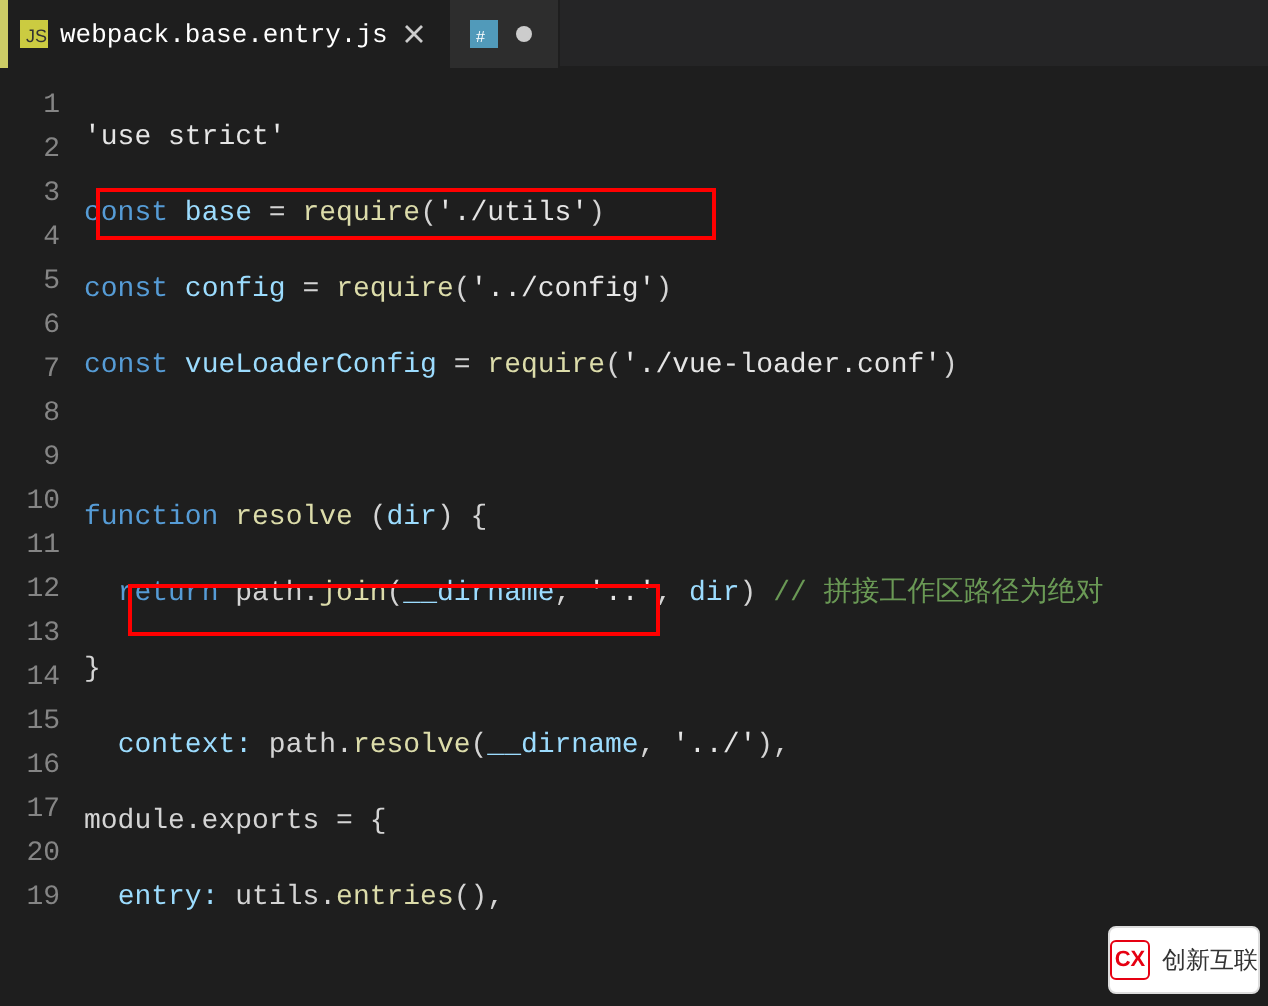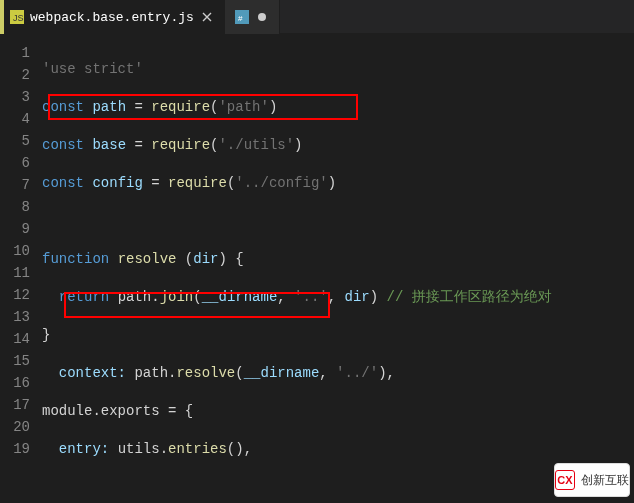--- a/index.html
+++ b/index.html
@@ -53,21 +53,21 @@
   .gutter div { height: 22px; line-height: 22px; }
   .code {
     padding-top: 8px;
     white-space: pre;
     position: relative;
   }
   .code .line { height:22px; line-height:22px; }
   .kw { color: #569cd6; }
   .id { color: #9cdcfe; }
   .fn { color: #dcdcaa; }
-  .str { color: #737373; }
+  .str { color: #e5e5e5; }
   .cm { color: #6a9955; }
   .highlight-box {
     position: absolute;
     border: 2px solid #ff0000;
     background: transparent;
     pointer-events: none;
   }
   .box1 { left: 48px; top: 94px; width: 310px; height: 26px; }
   .box2 { left: 64px; top: 292px; width: 266px; height: 26px; }
   .watermark {
@@ -146,23 +146,23 @@
     <div>13</div>
       <div>14</div>
       <div>15</div>
     <div>16</div>
       <div>17</div>
       <div>20</div>
     <div>19</div>
   </div>
   <div class="code">
 <div class="line"><span class="str">'use strict'</span></div>
-<div class="line"><span class="kw">const</span> <span class="id">path</span><span> = </span><span class="fn">require</span><span>(</span><span class="str">'path'</span><span>)</span></div>
 <div class="line"><span class="kw">const</span> <span class="id">base</span><span> = </span><span class="fn">require</span><span>(</span><span class="str">'./utils'</span><span>)</span></div>
 <div class="line"><span class="kw">const</span> <span class="id">config</span><span> = </span><span class="fn">require</span><span>(</span><span class="str">'../config'</span><span>)</span></div>
+<div class="line"><span class="kw">const</span> <span class="id">vueLoaderConfig</span><span> = </span><span class="fn">require</span><span>(</span><span class="str">'./vue-loader.conf'</span><span>)</span></div>
 <div class="line"></div>
 <div class="line"><span class="kw">function</span> <span class="fn">resolve</span><span> </span><span>(</span><span class="id">dir</span><span>) {</span></div>
 <div class="line">  <span class="kw">return</span><span> path.</span><span class="fn">join</span><span>(</span><span class="id">__dirname</span><span>, </span><span class="str">'..'</span><span>, </span><span class="id">dir</span><span>) </span><span class="cm">// 拼接工作区路径为绝对</span></div>
 <div class="line"><span>}</span></div>
 <div class="line">  <span class="id">context:</span><span> path.</span><span class="fn">resolve</span><span>(</span><span class="id">__dirname</span><span>, </span><span class="str">'../'</span><span>),</span></div>
 <div class="line"><span>module.exports = {</span></div>
 <div class="line">  <span class="id">entry:</span><span> utils.</span><span class="fn">entries</span><span>(),</span></div>
 
 
 

